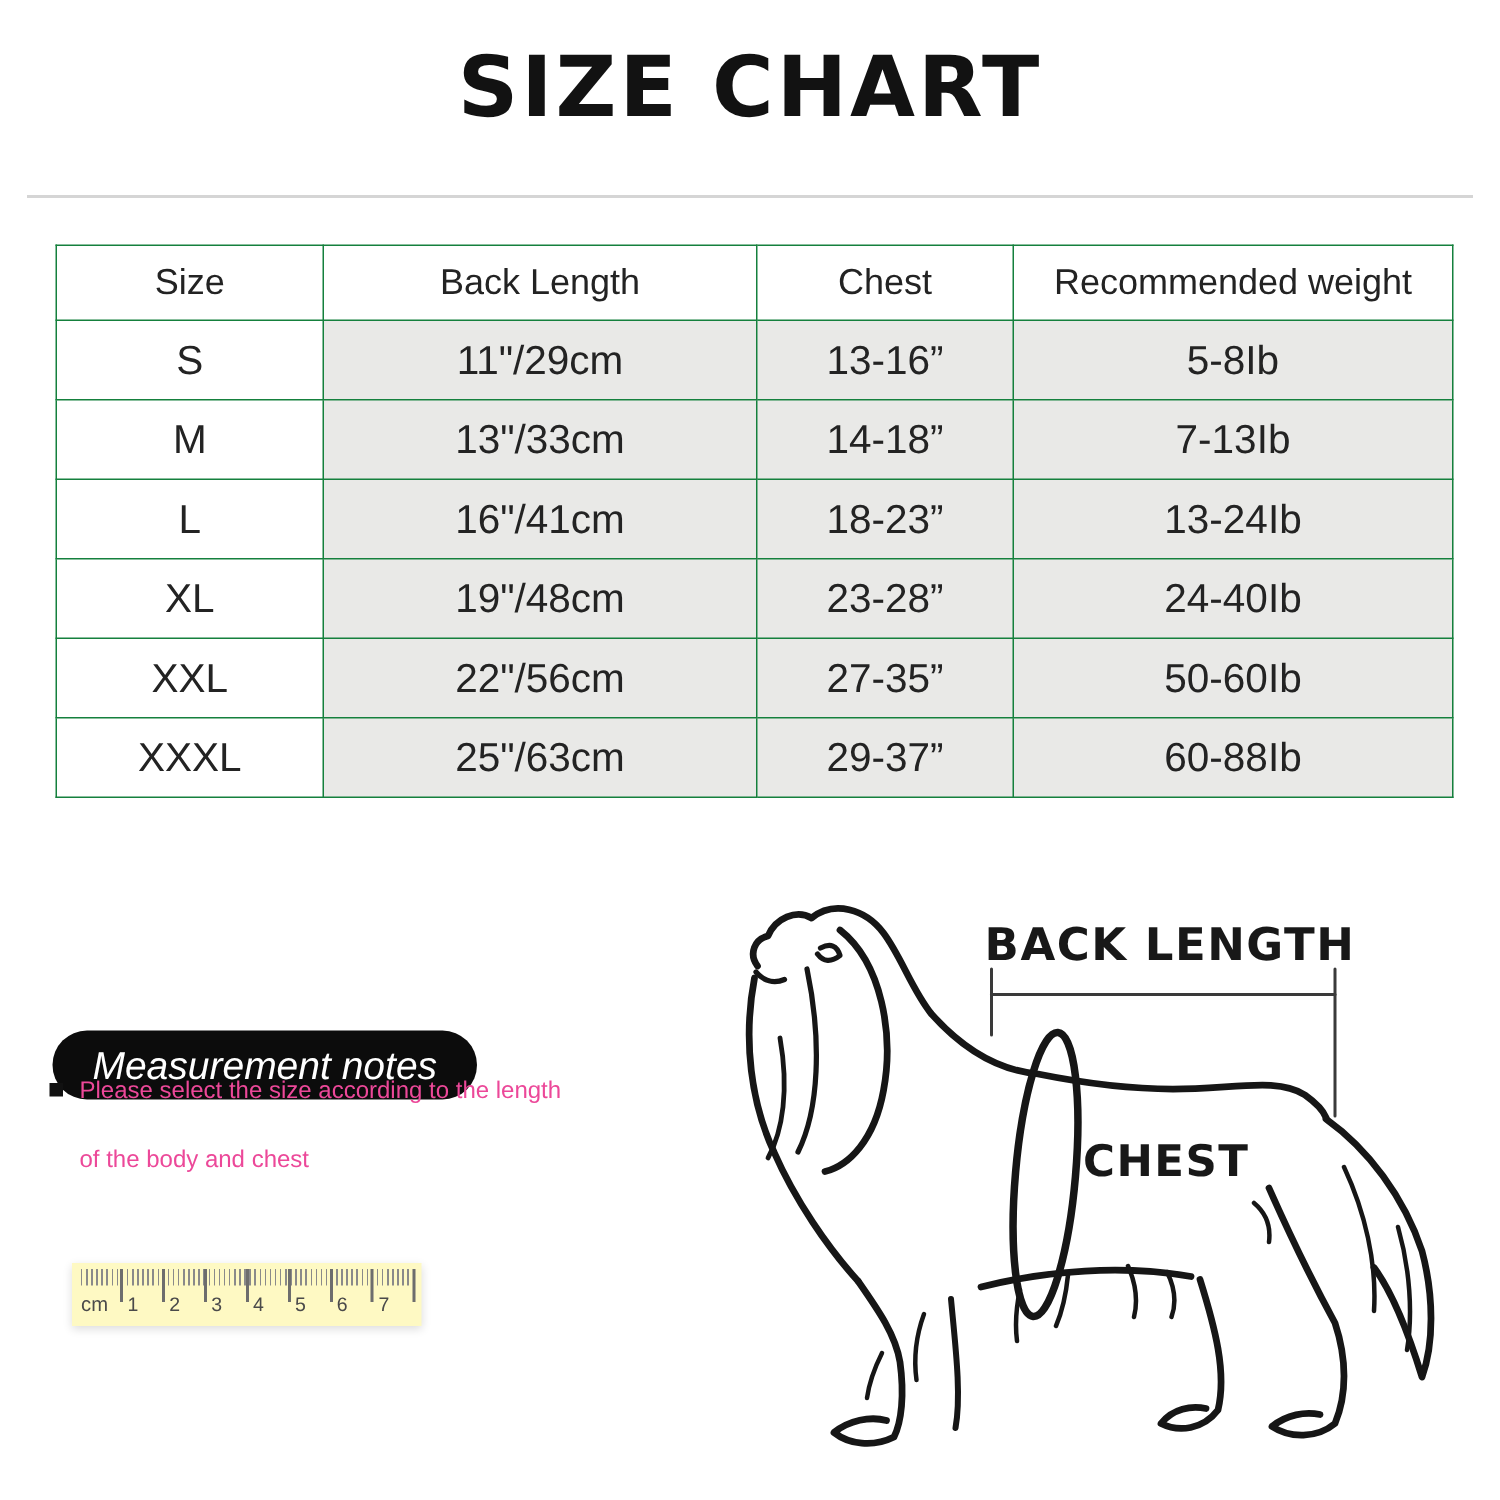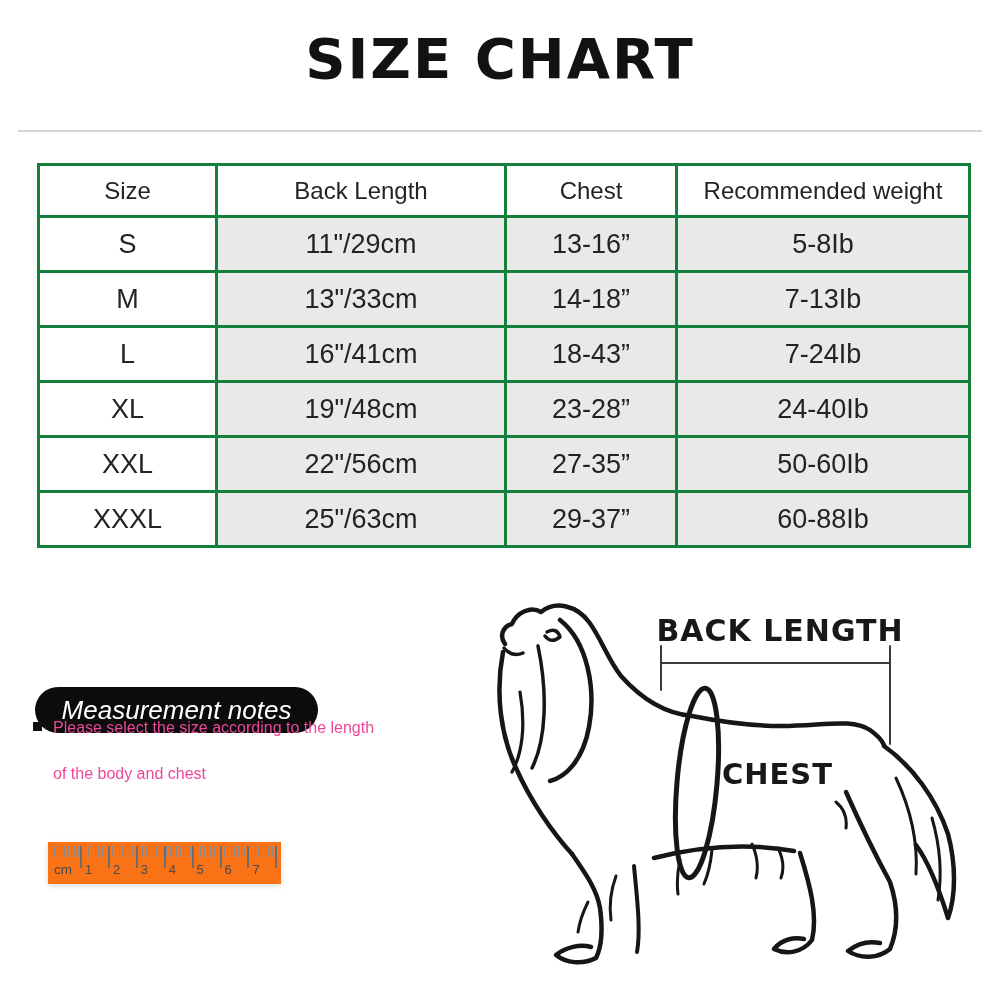--- a/index.html
+++ b/index.html
@@ -16,41 +16,41 @@
 
   .title-divider {
     position:absolute; top:130px; left:18px; width:964px; height:2px; background:#d5d5d5;
   }
 
   table.size-table {
     position:absolute; left:37px; top:163px; width:931px;
     border-collapse:collapse; table-layout:fixed;
     font-size:27px; text-align:center; color:#232323;
   }
-  table.size-table th, table.size-table td { border:3px solid #15803d; padding:0; }
+  table.size-table th, table.size-table td { border:1px solid #15803d; padding:0; }
   table.size-table th { height:49px; font-weight:normal; font-size:24px; background:#ffffff; }
   table.size-table td { height:52px; background:#ffffff; }
   table.size-table td.shade { background:#e9e9e7; }
 
   .notes-badge {
     position:absolute; left:35px; top:687px; width:283px; height:46px;
     background:#0c0c0c; border-radius:24px; color:#ffffff;
     display:flex; align-items:center; justify-content:center; font-size:26px;font-style:italic;
   }
 
   .note-line {
     position:absolute; left:33px; top:705px; width:490px;
     display:flex; gap:11px; font-size:16px; line-height:46px;
     white-space:pre-line; color:#ec4899;
   }
   .note-bullet { flex:none; width:9px; height:9px; background:#111; margin-top:17px; }
 
   .ruler {
     position:absolute; left:48px; top:842px; width:233px; height:42px;
-    background:#f97316; box-shadow:0 2px 6px rgba(0,0,0,0.14);
+    background:#fef9c3; box-shadow:0 2px 6px rgba(0,0,0,0.14);
   }
   .ruler-minor {
     position:absolute; left:6px; right:4px; top:4px; height:11px;
     background:repeating-linear-gradient(90deg,#8a8a8a 0 1px,rgba(0,0,0,0) 1px 3.4px);
   }
   .ruler-tick { position:absolute; top:4px; width:2px; height:22px; background:#6d6d6d; }
   .ruler-num  { position:absolute; top:20px; font-size:13px; color:#4a4a4a; }
   .ruler-unit { position:absolute; left:6px; top:20px; font-size:13.5px; color:#4a4a4a; }
 
   .dog-svg { position:absolute; left:480px; top:588px; width:520px; height:412px; }
@@ -94,22 +94,22 @@
         </tr>
         <tr>
           <td>M</td>
           <td class="shade">13"/33cm</td>
           <td class="shade">14-18”</td>
           <td class="shade">7-13Ib</td>
         </tr>
         <tr>
           <td>L</td>
           <td class="shade">16"/41cm</td>
-          <td class="shade">18-43”</td>
-          <td class="shade">7-24Ib</td>
+          <td class="shade">18-23”</td>
+          <td class="shade">13-24Ib</td>
         </tr>
         <tr>
           <td>XL</td>
           <td class="shade">19"/48cm</td>
           <td class="shade">23-28”</td>
           <td class="shade">24-40Ib</td>
         </tr>
         <tr>
           <td>XXL</td>
           <td class="shade">22"/56cm</td>

